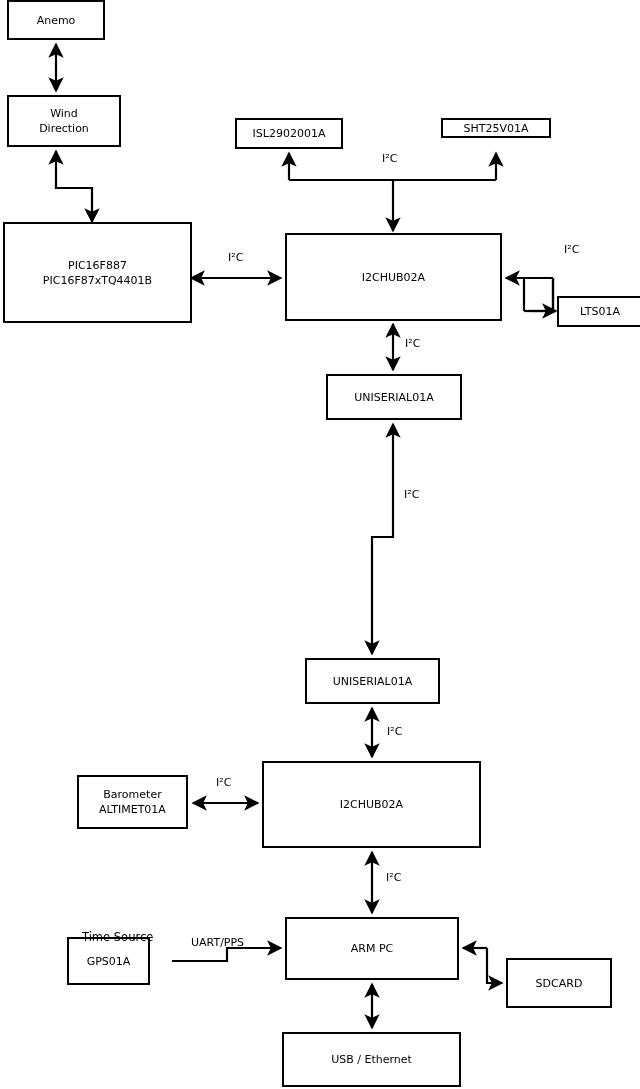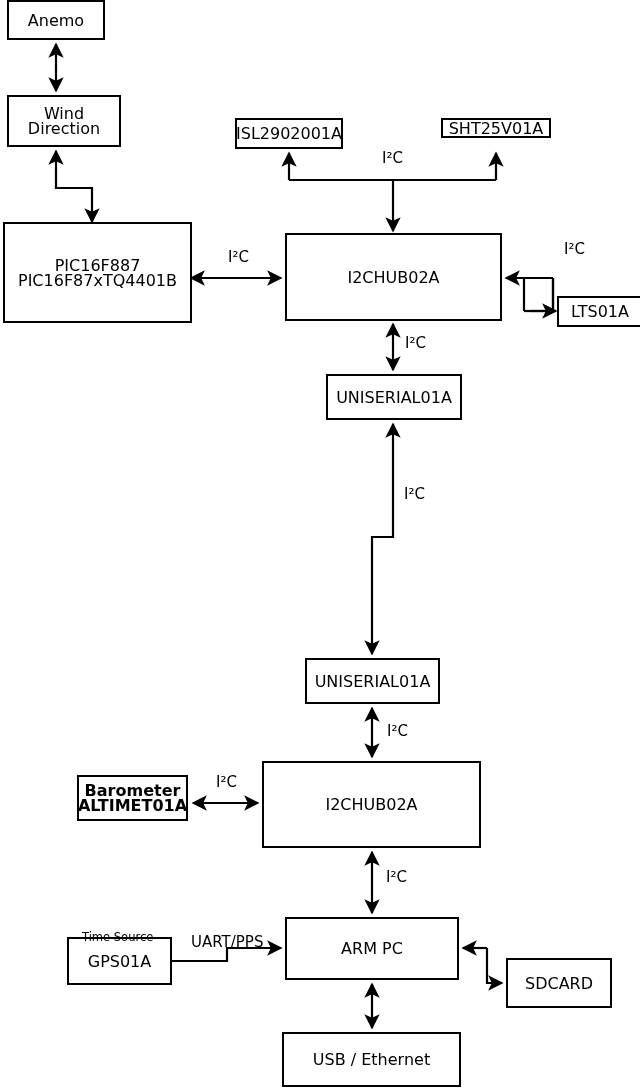--- a/index.html
+++ b/index.html
@@ -28,33 +28,33 @@
   .node {
     position: absolute;
     box-sizing: border-box;
     border: 2px solid #000000;
     background: #ffffff;
     display: flex;
     align-items: center;
     justify-content: center;
     text-align: center;
     color: #000000;
-    font-size: 16px;
+    font-size: 11px;
     line-height: 15px;
     z-index: 2;
   }
   .node .node-label {
     display: block;
     white-space: pre-line;
     padding: 0 3px;
   }
   .edge-label {
     position: absolute;
     color: #000000;
-    font-size: 15px;
+    font-size: 11px;
     line-height: 13px;
     white-space: nowrap;
     z-index: 3;
     background: transparent;
   }
   .free-label {
     position: absolute;
     color: #000000;
     font-size: 11.5px;
     line-height: 14px;
@@ -151,26 +151,26 @@
   </div>
 
   <div class="node" style="left:305px; top:658px; width:135px; height:46px;">
     <span class="node-label">UNISERIAL01A</span>
   </div>
 
   <div class="node" style="left:262px; top:761px; width:219px; height:87px;">
     <span class="node-label">I2CHUB02A</span>
   </div>
 
-  <div class="node" style="left:77px; top:775px; width:111px; height:46px;font-weight:bold;">
+  <div class="node" style="left:77px; top:775px; width:111px; height:54px;">
     <span class="node-label">Barometer
 ALTIMET01A</span>
   </div>
 
-  <div class="node" style="left:67px; top:937px; width:105px; height:48px;">
+  <div class="node" style="left:67px; top:937px; width:83px; height:48px;">
     <span class="node-label">GPS01A</span>
   </div>
 
   <div class="node" style="left:285px; top:917px; width:174px; height:63px;">
     <span class="node-label">ARM PC</span>
   </div>
 
   <div class="node" style="left:282px; top:1032px; width:179px; height:55px;">
     <span class="node-label">USB / Ethernet</span>
   </div>

